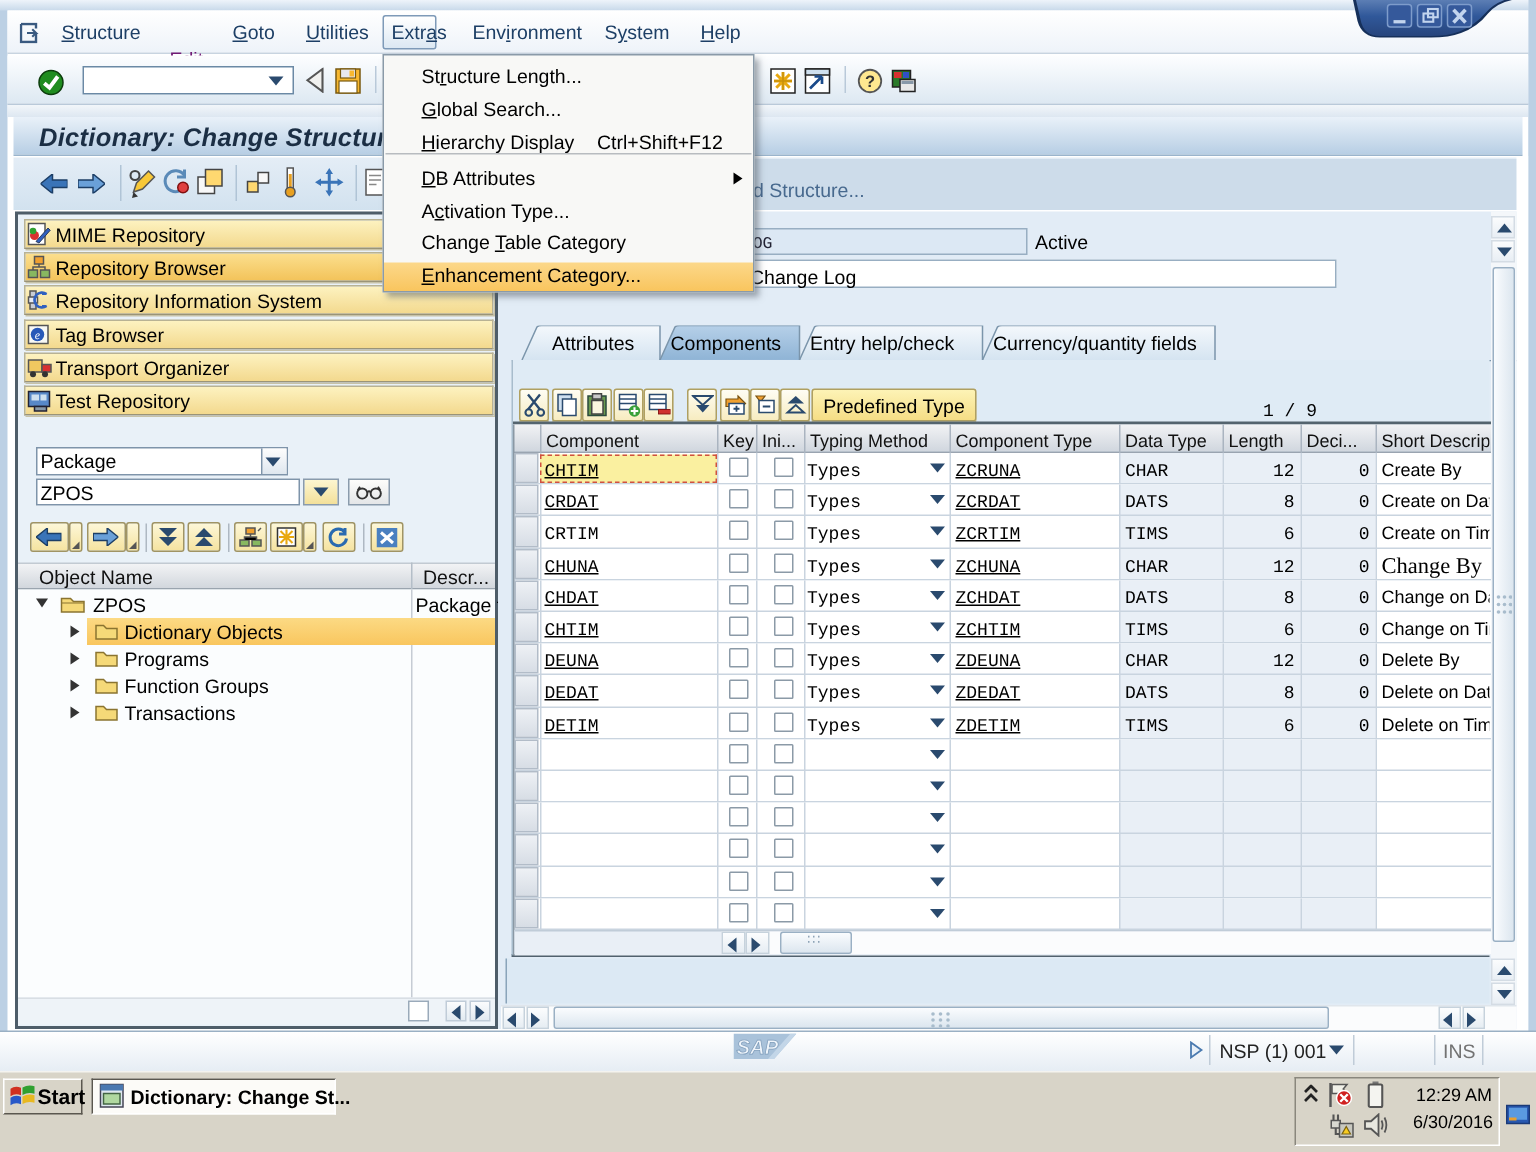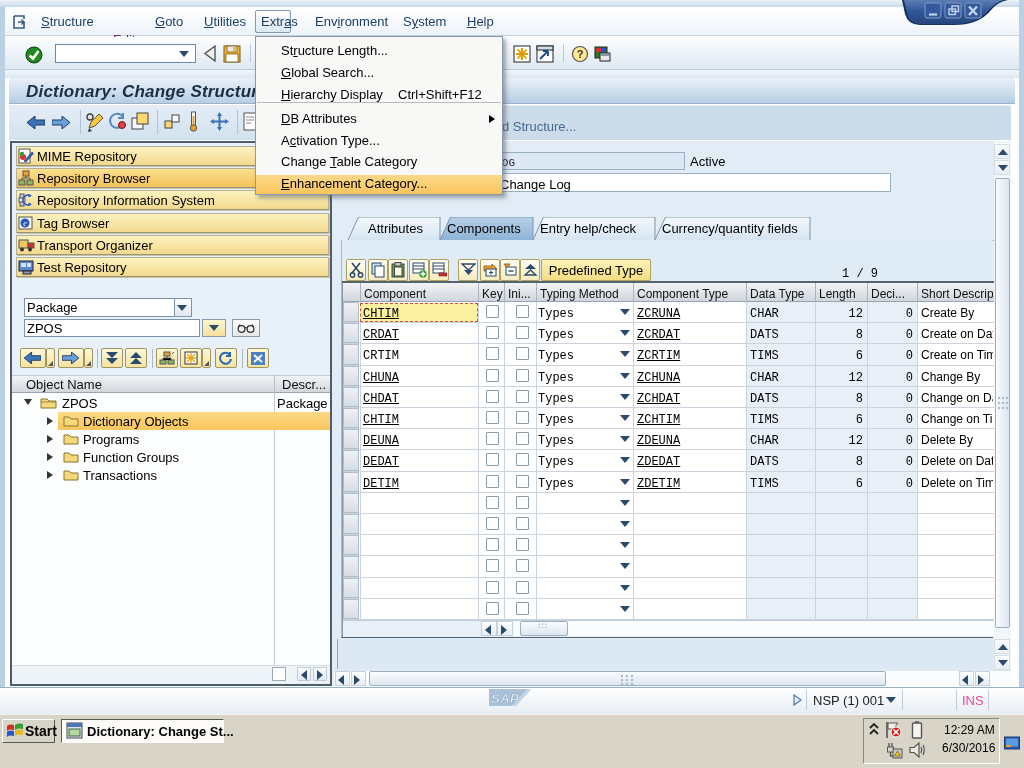--- a/index.html
+++ b/index.html
@@ -464,21 +464,21 @@
 <div style="position:absolute;left:343px;top:386px;width:651px;height:1px;background:#c9d4df;"></div>
 <div class="cb" style="left:486px;top:369px;"></div>
 <div class="cb" style="left:516px;top:369px;"></div>
 <div class="tri-dn" style="left:620px;top:373px;"></div>
 <div style="position:absolute;left:363px;top:370px;font-size:12px;"><span class="mono" style="text-decoration:underline">CHUNA</span></div>
 <div style="position:absolute;left:538px;top:370px;font-size:12px;"><span class="mono">Types</span></div>
 <div style="position:absolute;left:637px;top:370px;font-size:12px;"><span class="mono" style="text-decoration:underline">ZCHUNA</span></div>
 <div style="position:absolute;left:750px;top:370px;font-size:12px;"><span class="mono">CHAR</span></div>
 <div style="position:absolute;left:815px;top:370px;width:48px;font-size:12px;text-align:right;"><span class="mono">12</span></div>
 <div style="position:absolute;left:867px;top:370px;width:46px;font-size:12px;text-align:right;"><span class="mono">0</span></div>
-<div style="position:absolute;left:921px;top:370px;font-size:12px;width:72px;overflow:hidden;white-space:nowrap;">Change By</div>
+<div style="position:absolute;left:921px;top:370px;font-size:15px;width:72px;overflow:hidden;white-space:nowrap;font-family:Liberation Serif, serif;">Change By</div>
 <div style="position:absolute;left:343px;top:387px;width:651px;height:21px;background:#fff;"></div>
 <div style="position:absolute;left:867px;top:387px;width:50px;height:21px;background:#e9eff6;"></div>
 <div style="position:absolute;left:746px;top:387px;width:69px;height:21px;background:#e9eff6;"></div>
 <div style="position:absolute;left:815px;top:387px;width:52px;height:21px;background:#e9eff6;"></div>
 <div style="position:absolute;left:343px;top:387px;width:16px;height:20px;background:linear-gradient(#eef1f5,#d7dde5);border:1px solid #b2bcc8;"></div>
 <div style="position:absolute;left:360px;top:387px;width:1px;height:21px;background:#c9d4df;"></div>
 <div style="position:absolute;left:478px;top:387px;width:1px;height:21px;background:#c9d4df;"></div>
 <div style="position:absolute;left:504px;top:387px;width:1px;height:21px;background:#c9d4df;"></div>
 <div style="position:absolute;left:536px;top:387px;width:1px;height:21px;background:#c9d4df;"></div>
 <div style="position:absolute;left:633px;top:387px;width:1px;height:21px;background:#c9d4df;"></div>
@@ -773,21 +773,21 @@
   </svg>
 <svg style="position:absolute;left:792px;top:694px" width="11" height="12" viewBox="0 0 11 12">
     <path d="M2 1 L9 6 L2 11 Z" fill="#e8f0f8" stroke="#4a7ab0" stroke-width="1.2"></path>
   </svg>
 <div style="position:absolute;left:813px;top:693px;font-size:13px;color:#222;">NSP (1) 001</div>
 <div class="tri-dn" style="left:886px;top:697px;"></div>
 <div style="position:absolute;left:806px;top:690px;width:1px;height:20px;background:#c0ccd8;"></div>
 <div style="position:absolute;left:902px;top:690px;width:1px;height:20px;background:#c0ccd8;"></div>
 <div style="position:absolute;left:909px;top:693px;font-size:13px;color:#222;margin-top:42px;">WIS-PC</div>
 <div style="position:absolute;left:956px;top:690px;width:1px;height:20px;background:#c0ccd8;"></div>
-<div style="position:absolute;left:962px;top:693px;font-size:13px;color:#ec4899;">INS</div>
+<div style="position:absolute;left:962px;top:693px;font-size:13px;color:#737373;">INS</div>
 <div style="position:absolute;left:988px;top:690px;width:1px;height:20px;background:#c0ccd8;"></div>
 <div style="position:absolute;left:0;top:714px;width:1024px;height:54px;background:#d8d4c8;border-top:1px solid #f4f3ef;"></div>
 <div style="position:absolute;left:2px;top:719px;width:53px;height:24px;background:#d8d4c8;border-top:1px solid #fff;border-left:1px solid #fff;border-right:1.5px solid #5a574f;border-bottom:1.5px solid #5a574f;"></div>
 <svg style="position:absolute;left:6px;top:722px" width="18" height="17" viewBox="0 0 18 17">
     <g transform="skewY(-6)">
       <path d="M1 4 Q4 2 8 4 L8 9 Q4 7 1 9 Z" fill="#d03020"></path>
       <path d="M9 4 Q13 2 17 4 L17 9 Q13 7 9 9 Z" fill="#30a030"></path>
       <path d="M1 10 Q4 8 8 10 L8 15 Q4 13 1 15 Z" fill="#2858c8"></path>
       <path d="M9 10 Q13 8 17 10 L17 15 Q13 13 9 15 Z" fill="#e8b820"></path>
     </g>

